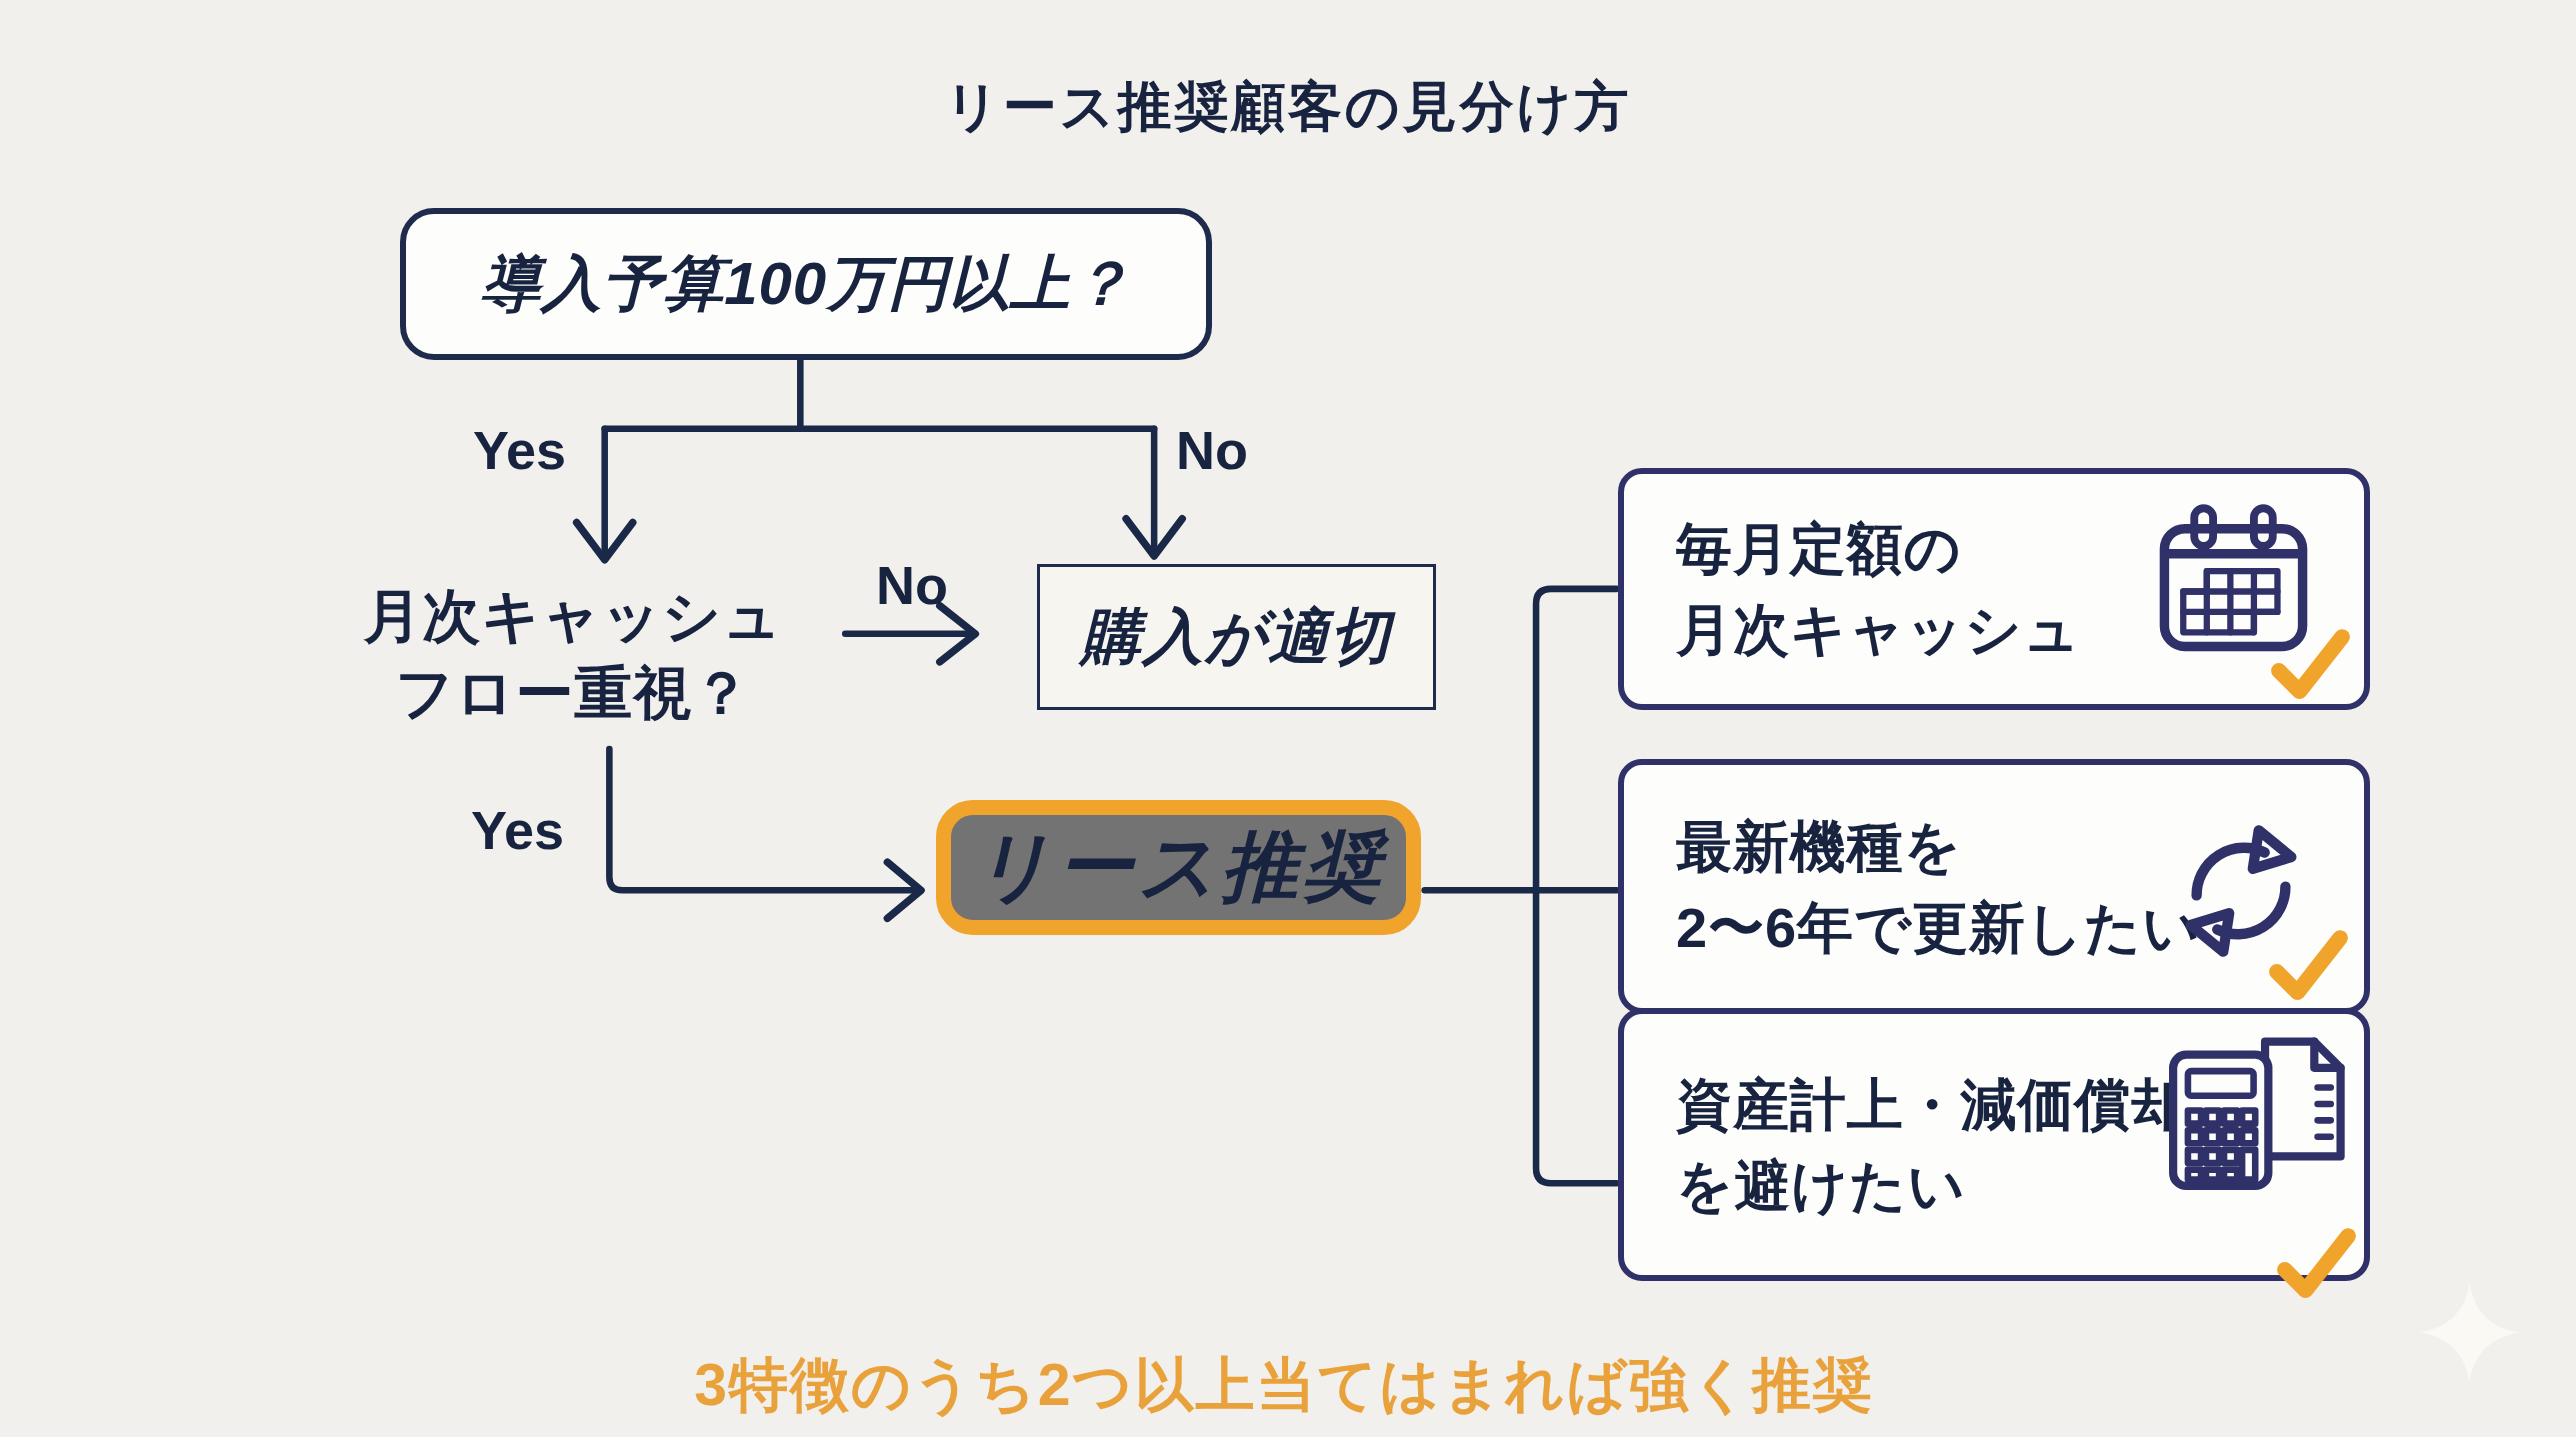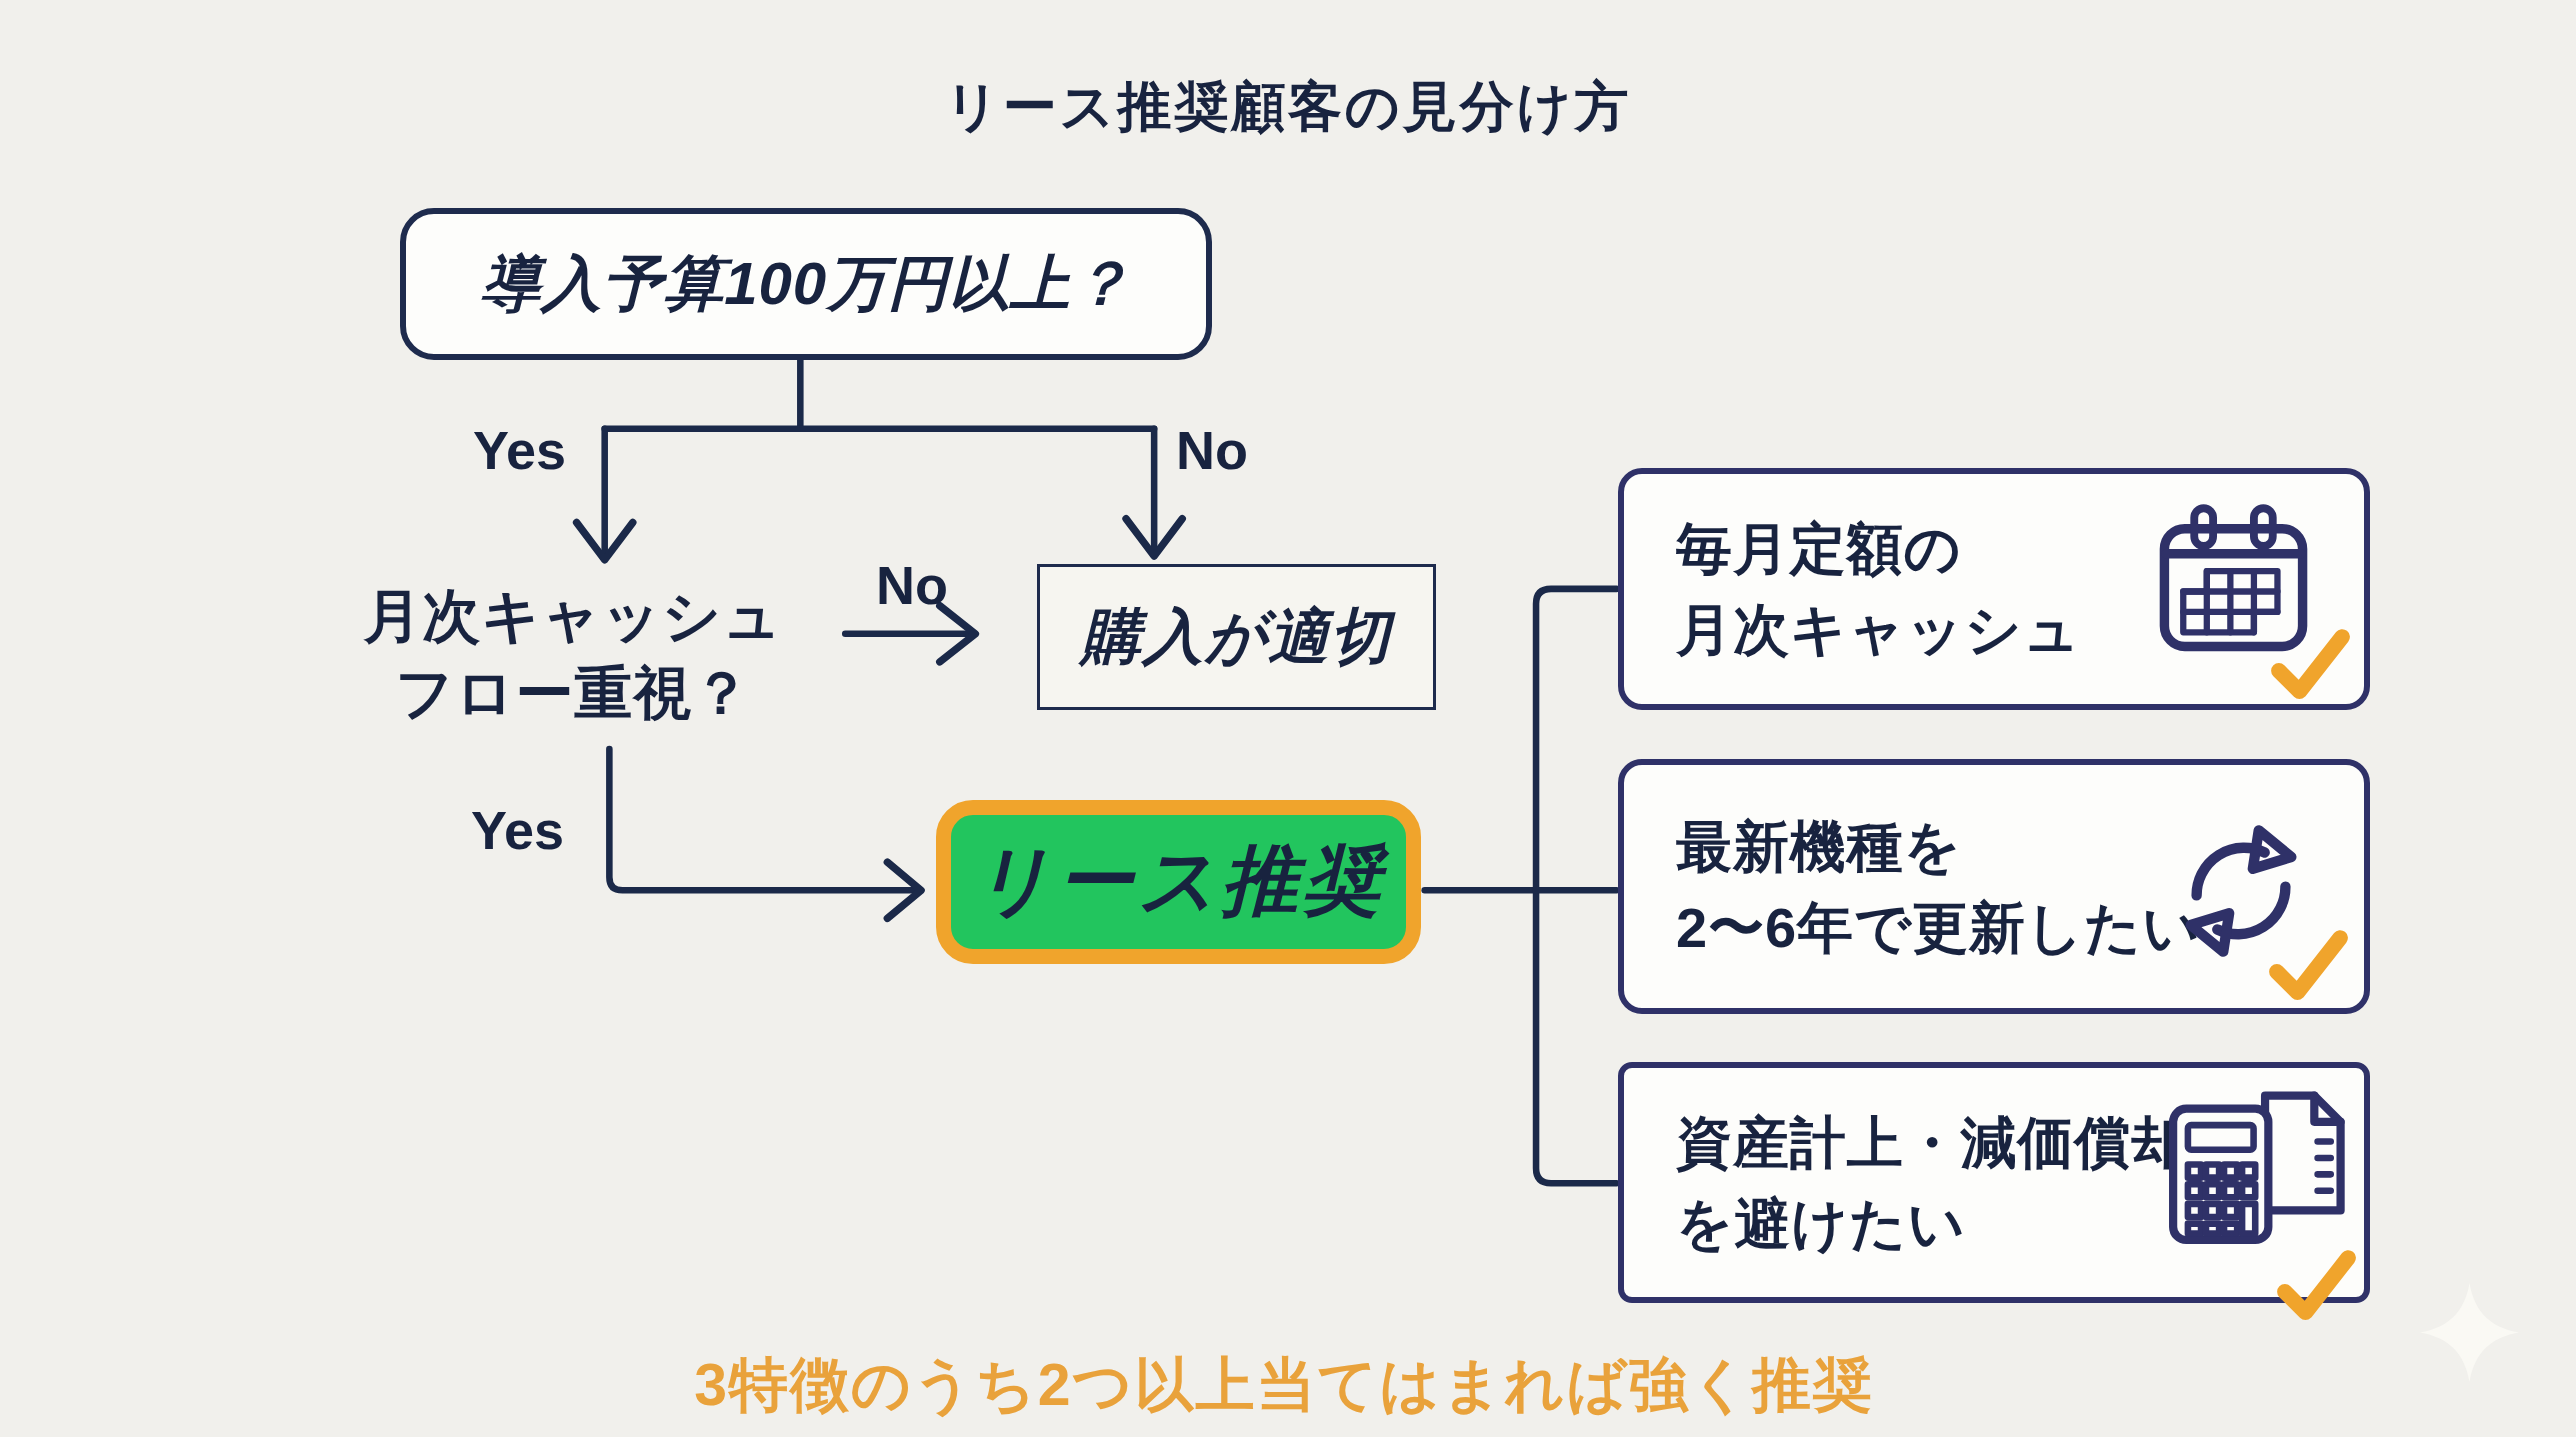--- a/index.html
+++ b/index.html
@@ -32,32 +32,32 @@
   .lbl-yes-top{left:473px;top:419px;}
   .lbl-no-top{left:1176px;top:419px;}
   .lbl-no-mid{left:876px;top:554px;}
   .lbl-yes-bottom{left:471px;top:799px;}
   .box-purchase{
     left:1037px;top:564px;width:393px;height:140px;
     background:#F6F5F0;border:3.7px solid #1E2B4D;
     font-size:60px;letter-spacing:1.9px;
   }
   .box-lease{
-    left:936px;top:800px;width:485px;height:164px;
-    background:#22c55e;border:15px solid #F0A42C;border-radius:37px;
+    left:936px;top:800px;width:485px;height:135px;
+    background:#737373;border:15px solid #F0A42C;border-radius:37px;
     font-size:77px;letter-spacing:4.7px;box-sizing:border-box;
   }
   .feature{
     left:1618px;width:752px;
     background:#FDFDFB;border:6.6px solid #2F3168;border-radius:24px;
     box-sizing:border-box;
   }
   .feature-a{top:468px;height:242px;}
   .feature-b{top:759px;height:255px;}
-  .feature-c{top:1062px;height:241px;border-radius:14px;}
+  .feature-c{top:1008px;height:273px;}
   .feature-text{
     position:absolute;left:52px;top:50%;transform:translateY(-50%);
     font-size:56px;font-weight:bold;line-height:81px;color:#18233F;
     white-space:nowrap;letter-spacing:0.9px;
   }
   .feature-icon{position:absolute;}
   .icon-a{right:52px;top:28px;width:157px;height:157px;}
   .icon-b{right:49px;top:52px;width:148px;height:148px;}
   .icon-c{right:7.5px;top:13px;width:197px;height:167px;}
   .check{position:absolute;width:81px;height:71px;}

